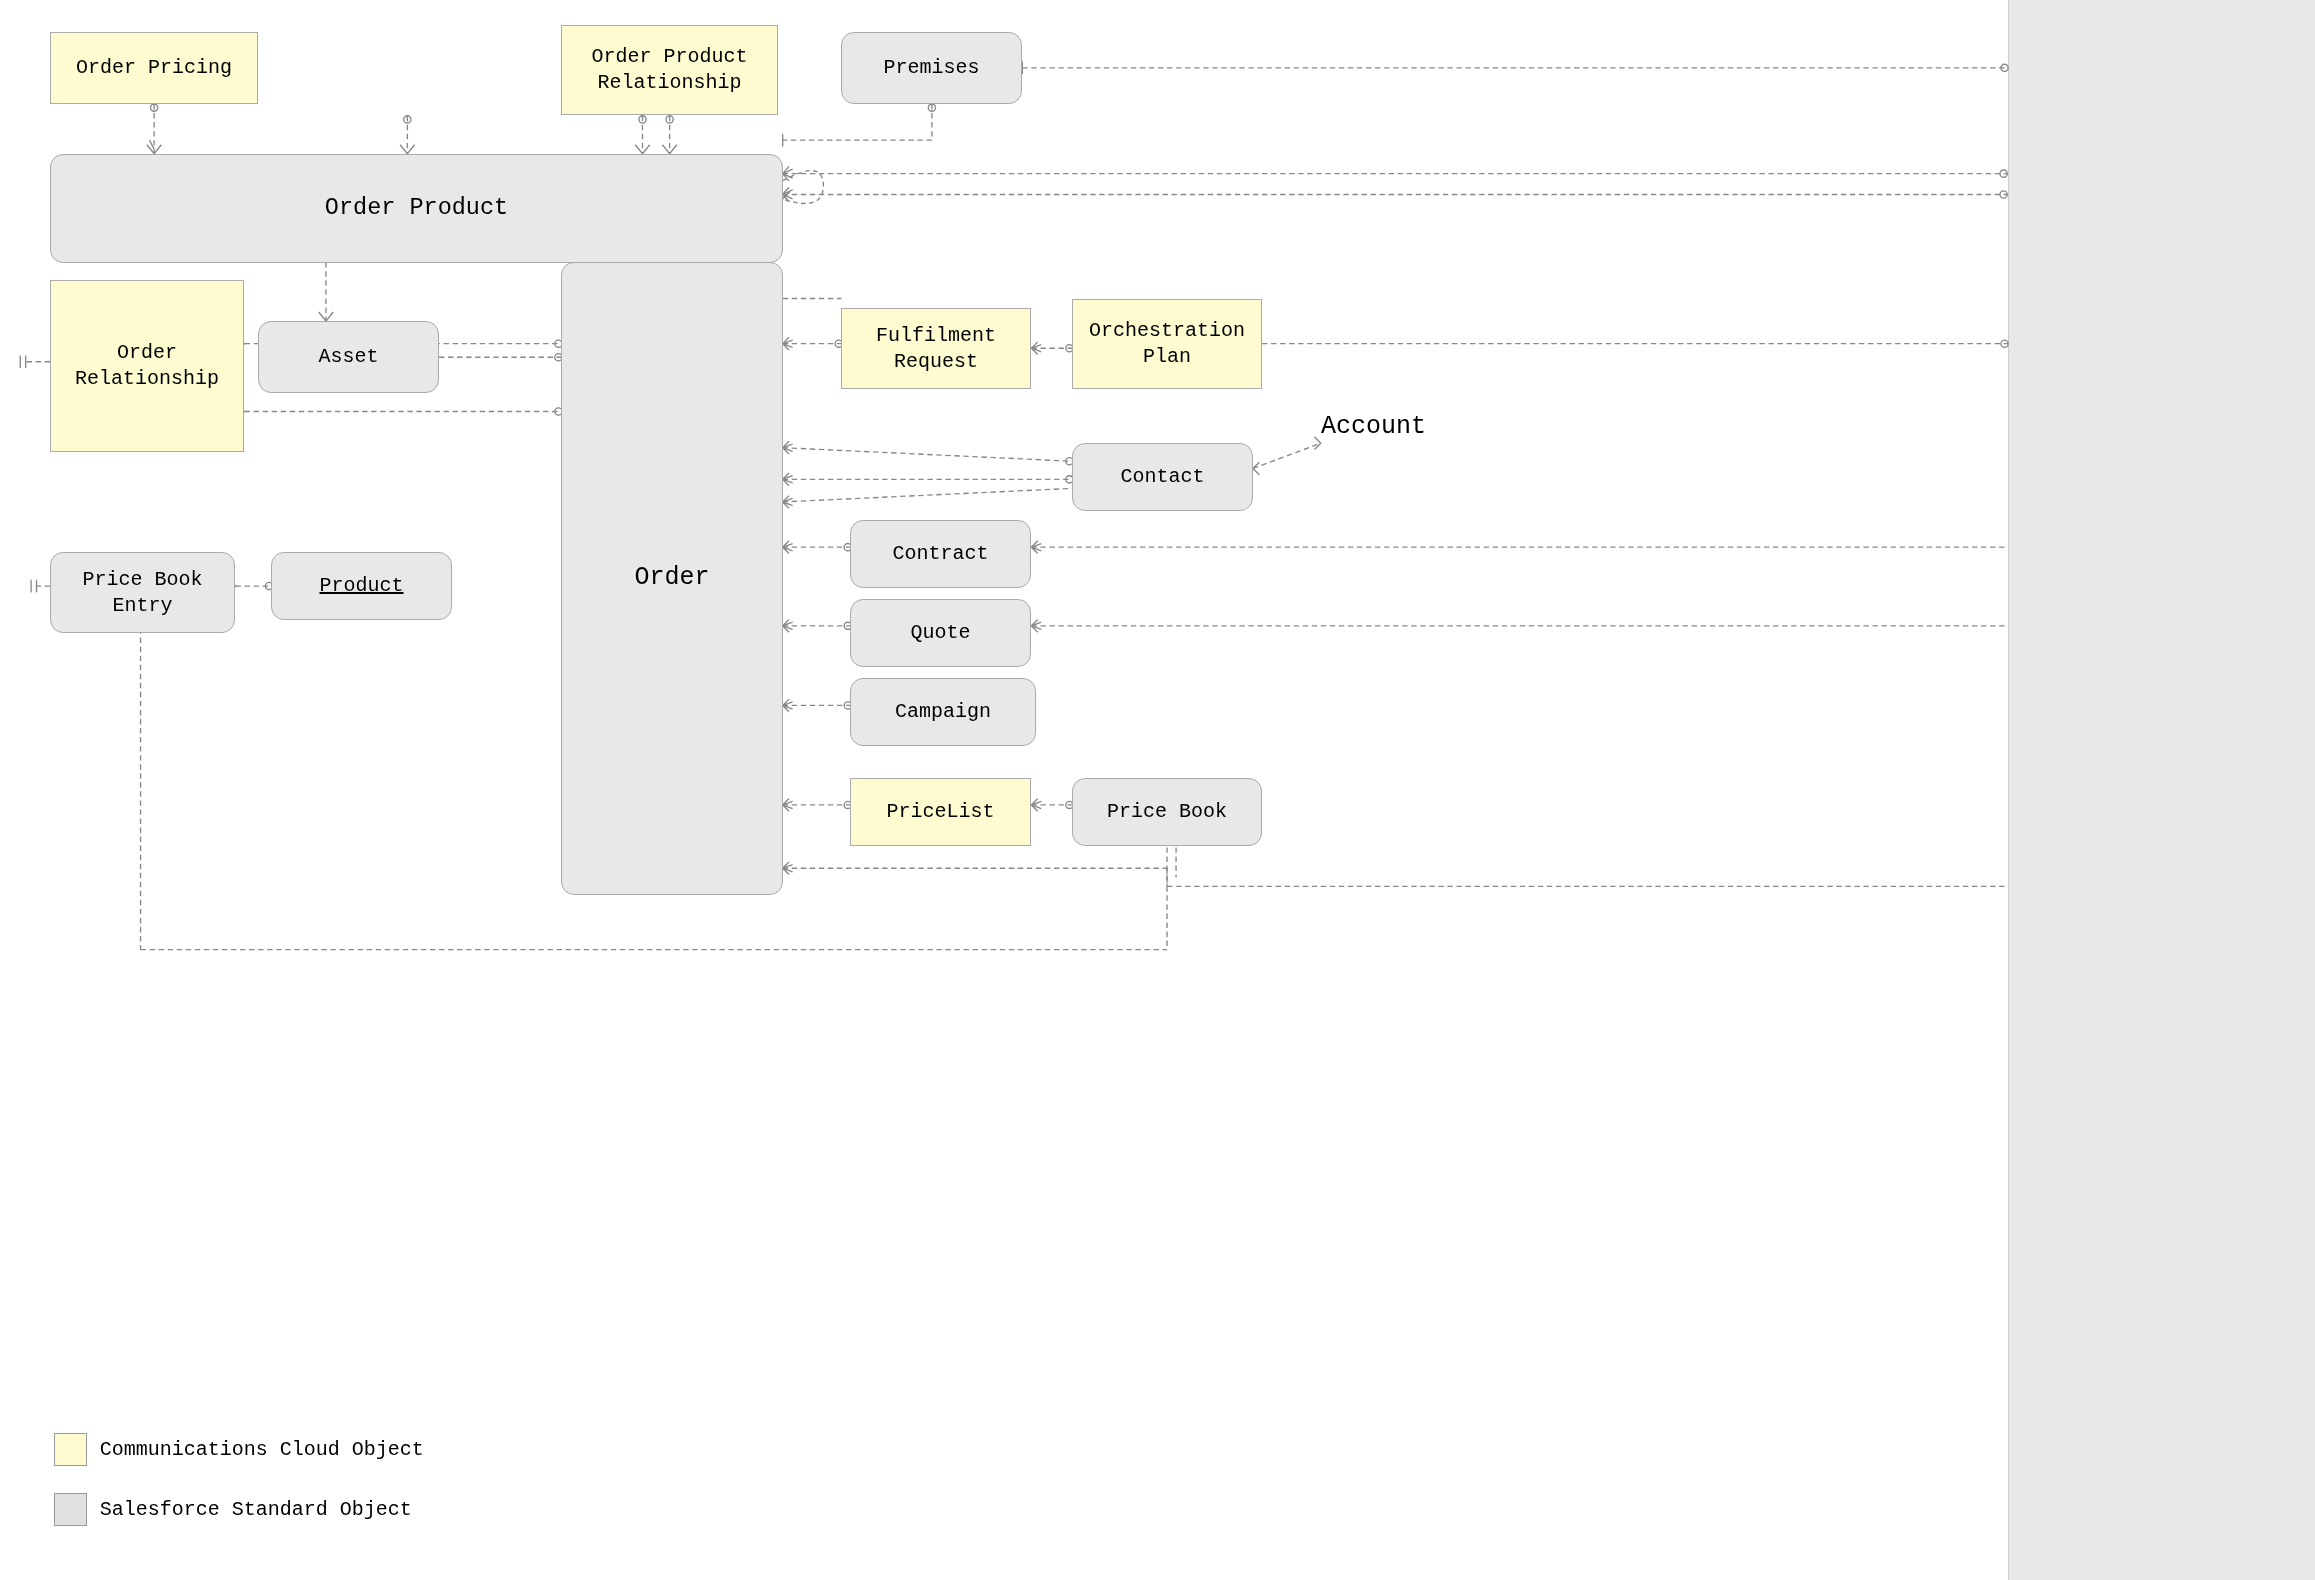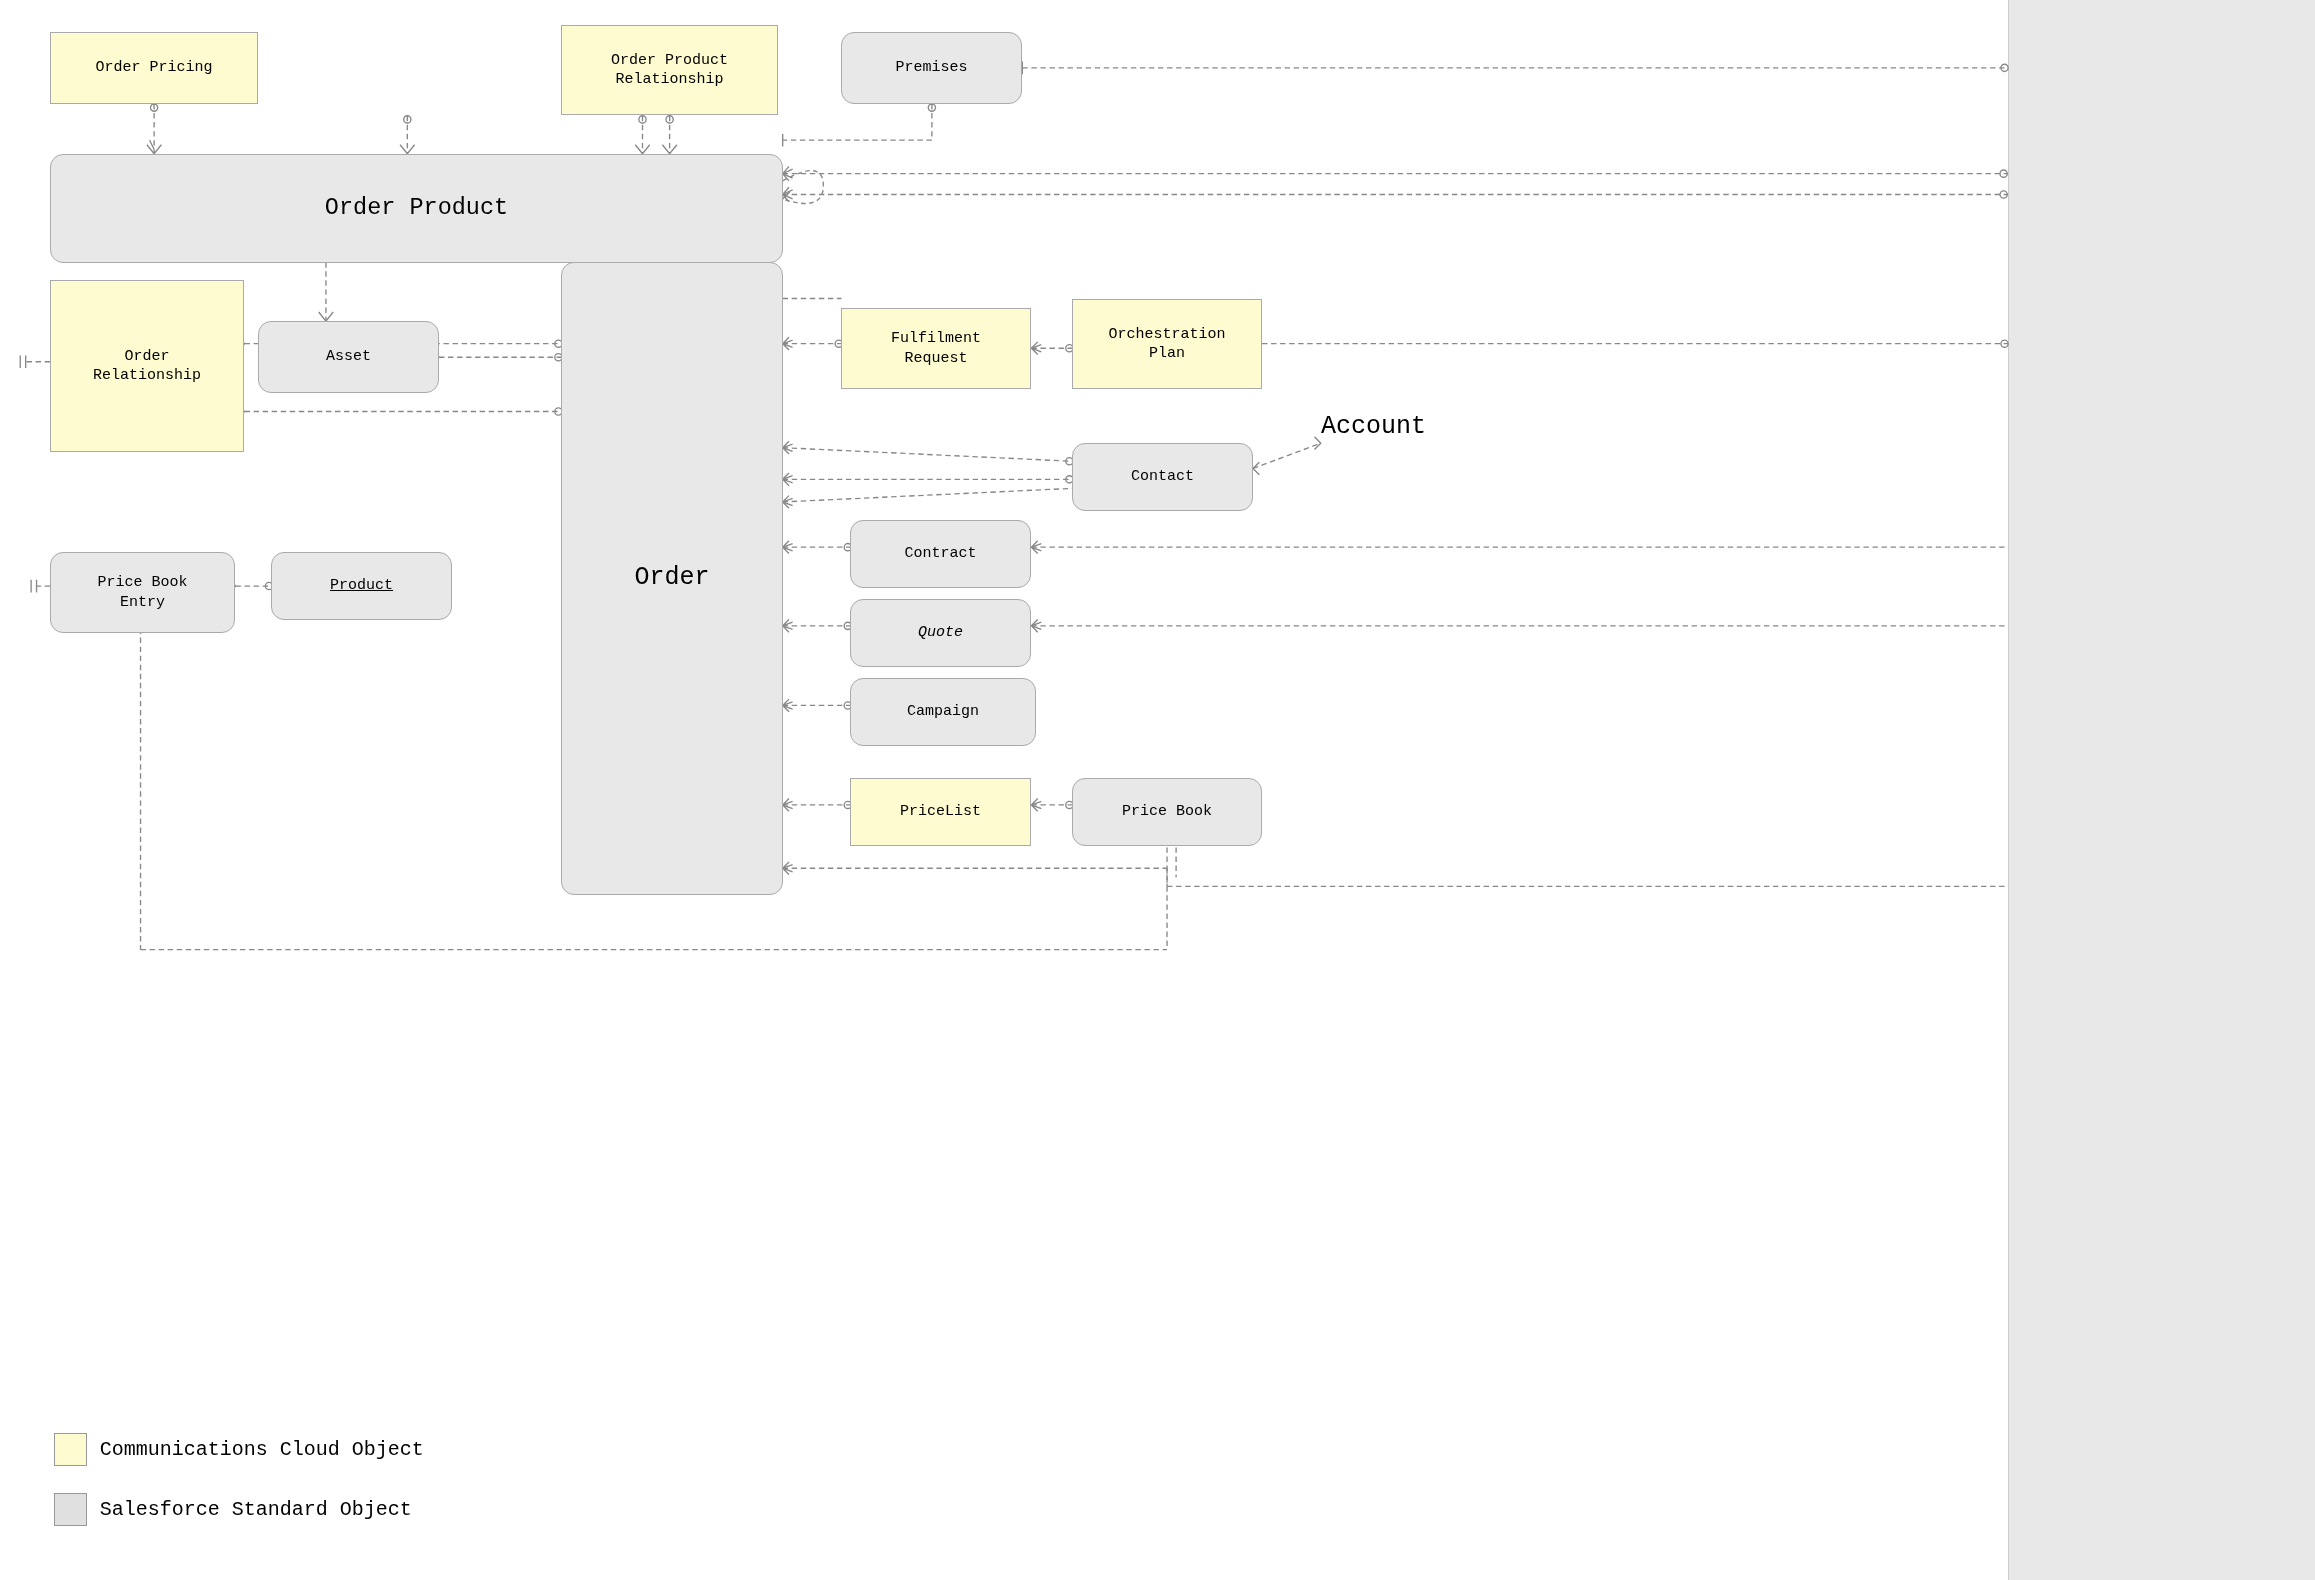--- a/index.html
+++ b/index.html
@@ -17,21 +17,21 @@
       height: 1580px;
       background: #fff;
     }
     .node {
       position: absolute;
       border: 1.4px solid #999;
       display: flex;
       align-items: center;
       justify-content: center;
       text-align: center;
-      font-size: 15px;
+      font-size: 20px;
       font-weight: 500;
       padding: 9px;
       line-height: 1.3;
     }
     .node-yellow {
       background: #fdfbcf;
       border-color: #aaa;
     }
     .node-gray {
       background: #e8e8e8;
@@ -264,21 +264,21 @@
   <div class="node node-yellow" style="left:841px;top:308px;width:190px;height:81px;">Fulfilment<br>Request</div>
 
   <div class="node node-yellow" style="left:1072px;top:299px;width:190px;height:90px;">Orchestration<br>Plan</div>
 
   <div class="node node-gray" style="left:1072px;top:443px;width:181px;height:68px;">Contact</div>
 
   <div style="position:absolute;left:1321px;top:412px;font-size:25px;font-weight:500;">Account</div>
 
   <div class="node node-gray" style="left:850px;top:520px;width:181px;height:68px;">Contract</div>
 
-  <div class="node node-gray" style="left:850px;top:599px;width:181px;height:68px;font-style:italic;">Quote</div>
+  <div class="node node-gray" style="left:850px;top:599px;width:181px;height:68px;">Quote</div>
 
   <div class="node node-gray" style="left:850px;top:678px;width:186px;height:68px;">Campaign</div>
 
   <div class="node node-yellow" style="left:850px;top:778px;width:181px;height:68px;">PriceList</div>
 
   <div class="node node-gray" style="left:1072px;top:778px;width:190px;height:68px;">Price Book</div>
 
   <div class="node node-gray" style="left:50px;top:552px;width:185px;height:81px;">Price Book<br>Entry</div>
 
   <div class="node node-gray" style="left:271px;top:552px;width:181px;height:68px;text-decoration:underline;">Product</div>

